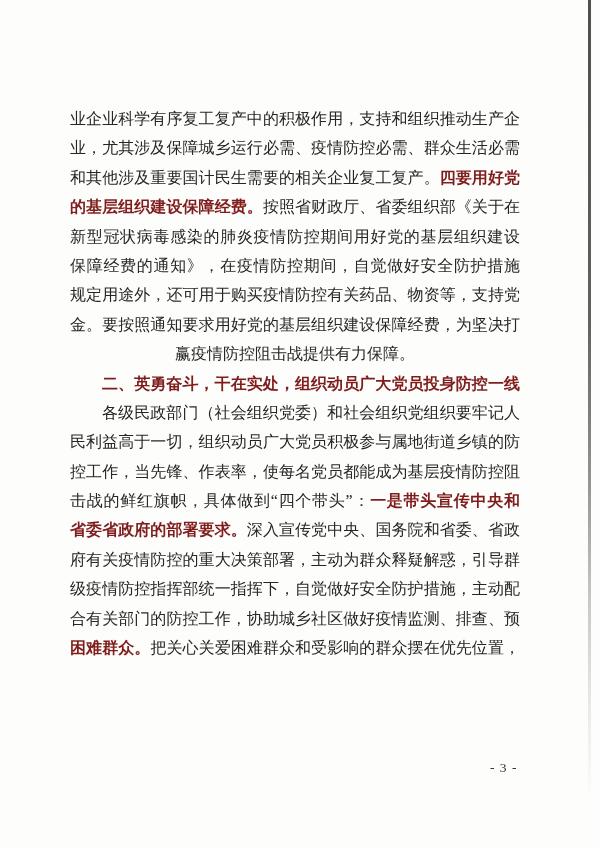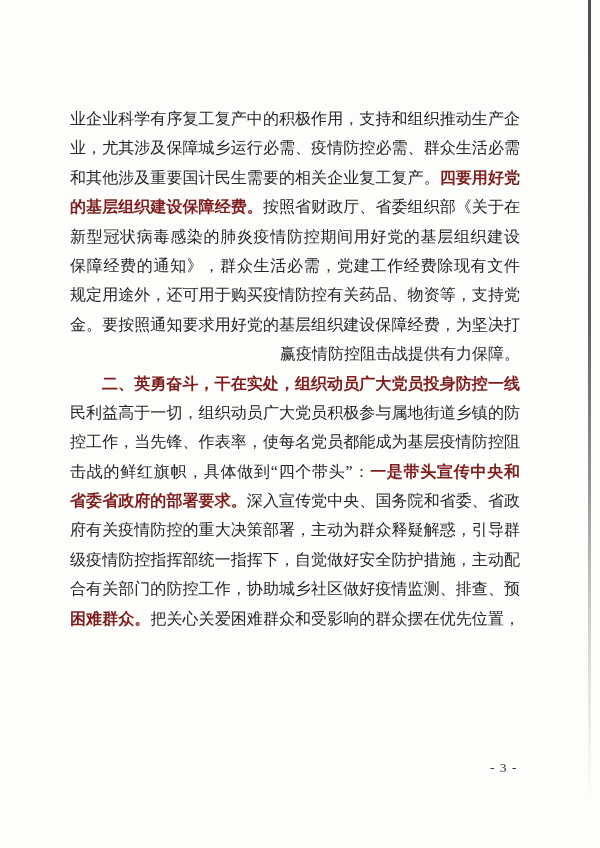--- a/index.html
+++ b/index.html
@@ -43,21 +43,21 @@
     text-rendering: optimizeLegibility;
   }
   .line {
     height: 29.4px;
     text-align: justify;
     text-align-last: justify;
     text-justify: inter-character;
     overflow: hidden;
   }
   .line.no-justify {
-    text-align: right;
+    text-align: center;
     text-align-last: auto;
   }
   .line.indent {
     text-indent: 32px;
   }
   .b {
     font-weight: bold;
     color: #7f1d1d;
   }
   .page-number {
@@ -73,25 +73,26 @@
 <body>
 
 <div class="page">
   <div class="scan-line"></div>
   <div class="text-block">
       <div class="line"><span>业企业科学有序复工复产中的积极作用，支持和组织推动生产企</span></div>
       <div class="line"><span>业，尤其涉及保障城乡运行必需、疫情防控必需、群众生活必需</span></div>
       <div class="line"><span>和其他涉及重要国计民生需要的相关企业复工复产。</span><span class="b">四要用好党</span></div>
       <div class="line"><span class="b">的基层组织建设保障经费。</span><span>按照省财政厅、省委组织部《关于在</span></div>
       <div class="line"><span>新型冠状病毒感染的肺炎疫情防控期间用好党的基层组织建设</span></div>
-      <div class="line"><span>保障经费的通知》，群众生活必需，党建工作经费除现有文件</span></div>
+      <div class="line"><span>保障经费的通知》，在疫情防控期间，自觉做好安全防护措施</span></div>
       <div class="line"><span>规定用途外，还可用于购买疫情防控有关药品、物资等，支持党</span></div>
       <div class="line"><span>金。要按照通知要求用好党的基层组织建设保障经费，为坚决打</span></div>
       <div class="line no-justify"><span>赢疫情防控阻击战提供有力保障。</span></div>
       <div class="line indent"><span class="b">二、英勇奋斗，干在实处，组织动员广大党员投身防控一线</span></div>
+      <div class="line indent"><span>各级民政部门（社会组织党委）和社会组织党组织要牢记人</span></div>
       <div class="line"><span>民利益高于一切，组织动员广大党员积极参与属地街道乡镇的防</span></div>
       <div class="line"><span>控工作，当先锋、作表率，使每名党员都能成为基层疫情防控阻</span></div>
       <div class="line"><span>击战的鲜红旗帜，具体做到“四个带头”：</span><span class="b">一是带头宣传中央和</span></div>
       <div class="line"><span class="b">省委省政府的部署要求。</span><span>深入宣传党中央、国务院和省委、省政</span></div>
       <div class="line"><span>府有关疫情防控的重大决策部署，主动为群众释疑解惑，引导群</span></div>
       <div class="line"><span>级疫情防控指挥部统一指挥下，自觉做好安全防护措施，主动配</span></div>
       <div class="line"><span>合有关部门的防控工作，协助城乡社区做好疫情监测、排查、预</span></div>
       <div class="line"><span class="b">困难群众。</span><span>把关心关爱困难群众和受影响的群众摆在优先位置，</span></div>
     </div>
   <div class="page-number">- 3 -</div>

